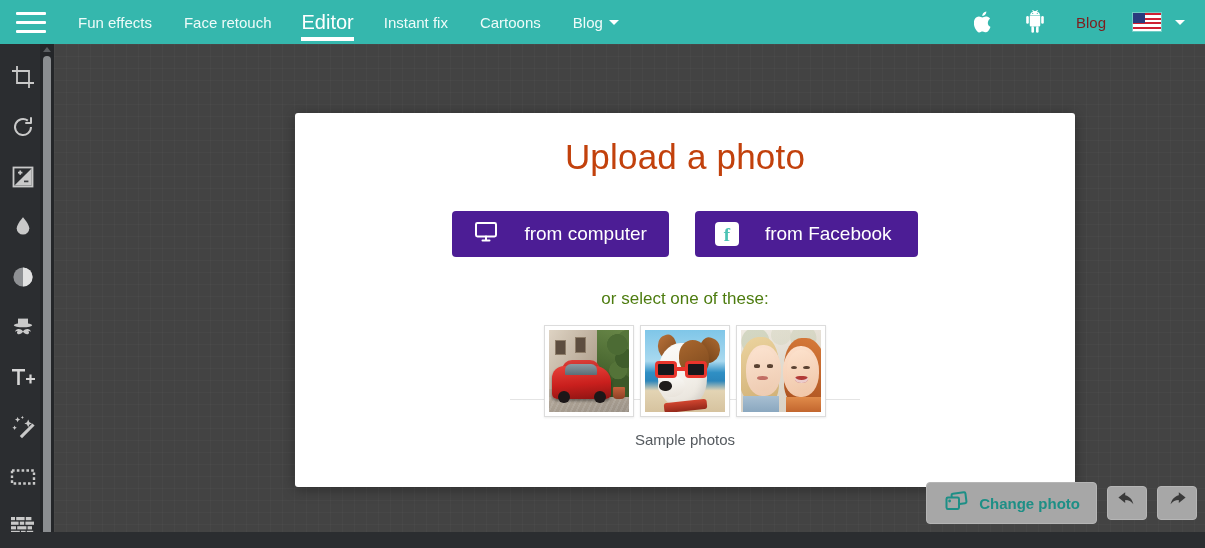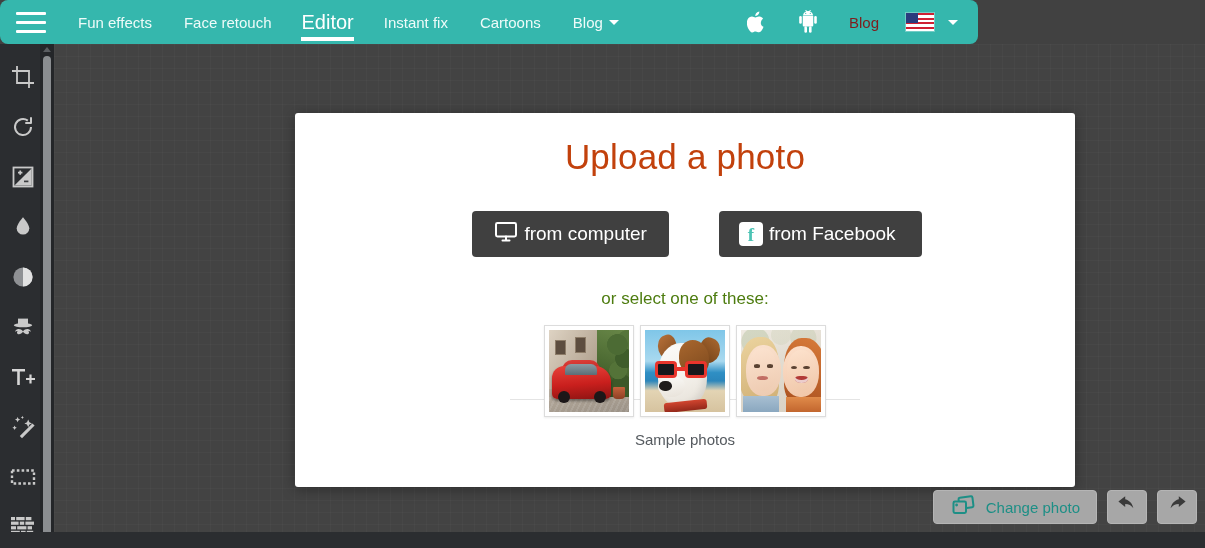--- a/index.html
+++ b/index.html
@@ -6,23 +6,23 @@
   html,body{ width:1205px; height:548px; overflow:hidden; }
   body{
     font-family:"Liberation Sans", sans-serif;
     background:#414141;
     -webkit-font-smoothing:antialiased;
   }
   .app{ position:relative; width:1205px; height:548px; overflow:hidden; }
 
   
   .header{
-    position:absolute; left:0; top:0; width:978px; height:44px;
+    position:absolute; left:0; top:0; width:1205px; height:44px;
     background:#35b7ad;
-    display:flex; align-items:center;border-radius:8px;
+    display:flex; align-items:center;
   }
   .hamburger{
     width:62px; height:44px;
     display:flex; flex-direction:column; align-items:center; justify-content:center;
     gap:6px; cursor:pointer; flex:0 0 auto;
   }
   .hamburger span{ display:block; width:30px; height:3px; background:#ffffff; border-radius:1px; }
 
   .nav{ display:flex; align-items:flex-end; height:44px; flex:0 0 auto; }
   .nav-item{
@@ -105,25 +105,25 @@
   
   .bottombar{
     position:absolute; left:0; bottom:0; width:1205px; height:16px;
     background:#2b2d30;
   }
   .bottom-tools{
     position:absolute; right:8px; bottom:24px;
     display:flex; align-items:center; gap:10px;
   }
   .btn-gray{
-    height:34px; border-radius:4px;
+    height:42px; border-radius:4px;
     background:#a7a7a7;
     display:flex; align-items:center; gap:10px;
     padding:0 16px; cursor:pointer;
-    font-size:15px; font-weight:normal; white-space:nowrap;
+    font-size:15px; font-weight:bold; white-space:nowrap;
     border:1px solid #b5b5b5;
   }
   .btn-gray.teal{ color:#1d8f86; }
   .btn-gray.dark{ color:#3a3a3a; }
   .btn-sq{
     width:40px; height:34px; border-radius:4px; background:#a7a7a7;
     display:flex; align-items:center; justify-content:center; cursor:pointer;
     border:1px solid #b5b5b5;
   }
 
@@ -133,25 +133,24 @@
     background:#ffffff; border-radius:3px;
     box-shadow:0 2px 14px rgba(0,0,0,.35);
     display:flex; flex-direction:column; align-items:center;
   }
   .modal-title{
     margin-top:24px;
     font-size:35px; color:#c2410c; font-weight:400; letter-spacing:.2px;
   }
   .modal-buttons{ margin-top:34px; display:flex; gap:26px; }
   .mbtn{
-    height:46px; border-radius:4px; background:#404040;
+    height:46px; border-radius:4px; background:#4c1d95;
     display:flex; align-items:center; cursor:pointer;
-    color:#ffffff; font-size:19px; padding:0 22px; gap:6px;
+    color:#ffffff; font-size:19px; padding:0 22px; gap:26px;
     white-space:nowrap;
-    margin-left:24px;
   }
   .mbtn.fb{ padding:0 26px 0 20px; }
   .fbmark{
     width:24px;height:24px;background:#ffffff;border-radius:4px;
     display:flex;align-items:center;justify-content:center;
     color:#4cc3b4; font-size:19px; font-weight:bold; font-family:"Liberation Serif", serif;
     line-height:1;
   }
   .or-text{ margin-top:32px; font-size:17px; color:#4d7c0f; }
 

